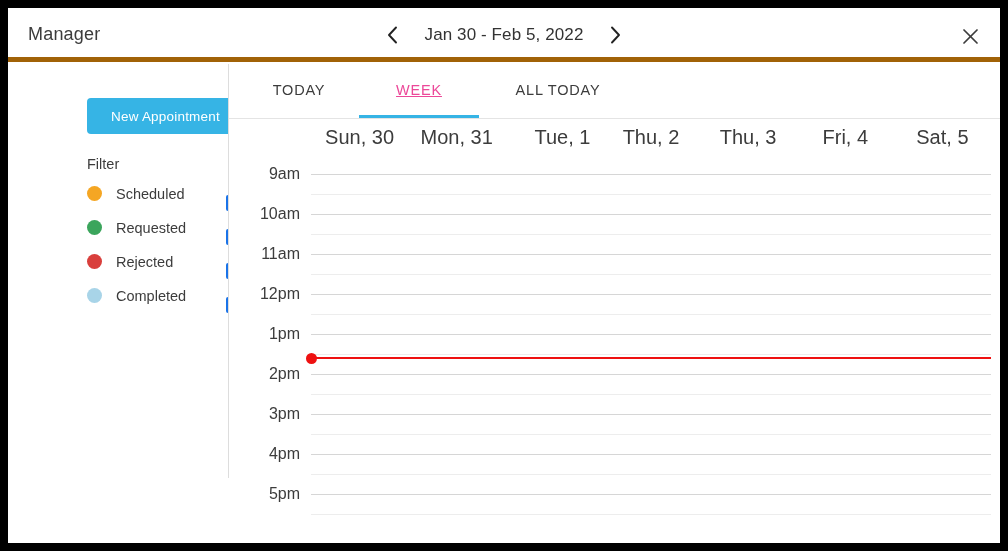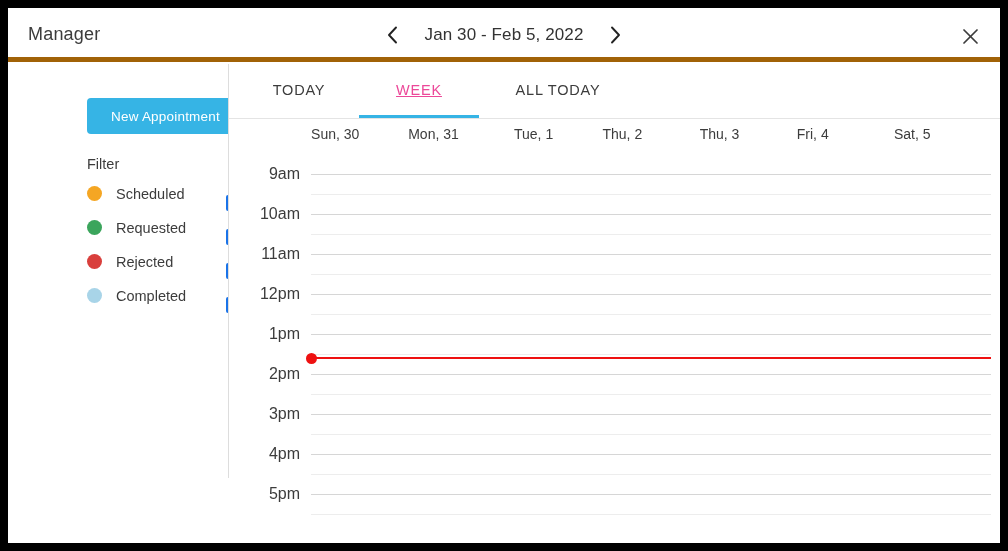--- a/index.html
+++ b/index.html
@@ -216,22 +216,22 @@
     position: absolute;
     left: 0;
     top: 57px;
     width: 771px;
     height: 35px;
   }
   .day-cell {
     position: absolute;
     top: 7px;
     width: 97px;
-    text-align: left;
-    font-size: 14px;
+    text-align: center;
+    font-size: 20px;
     color: #3c3c3c;
     white-space: nowrap;
   }
 
   
   .calendar {
     position: absolute;
     left: 0;
     top: 92px;
     width: 771px;

